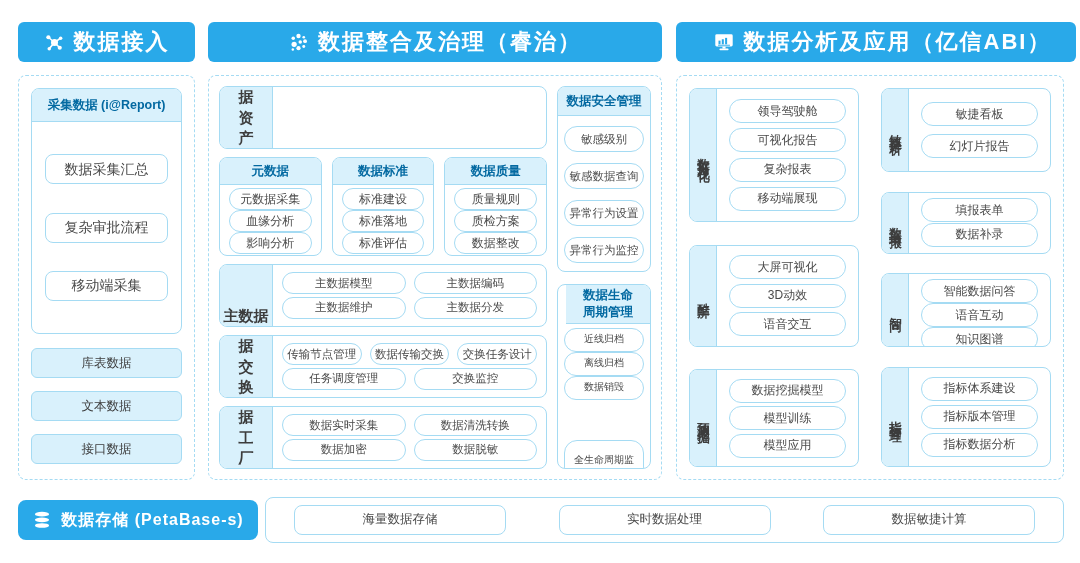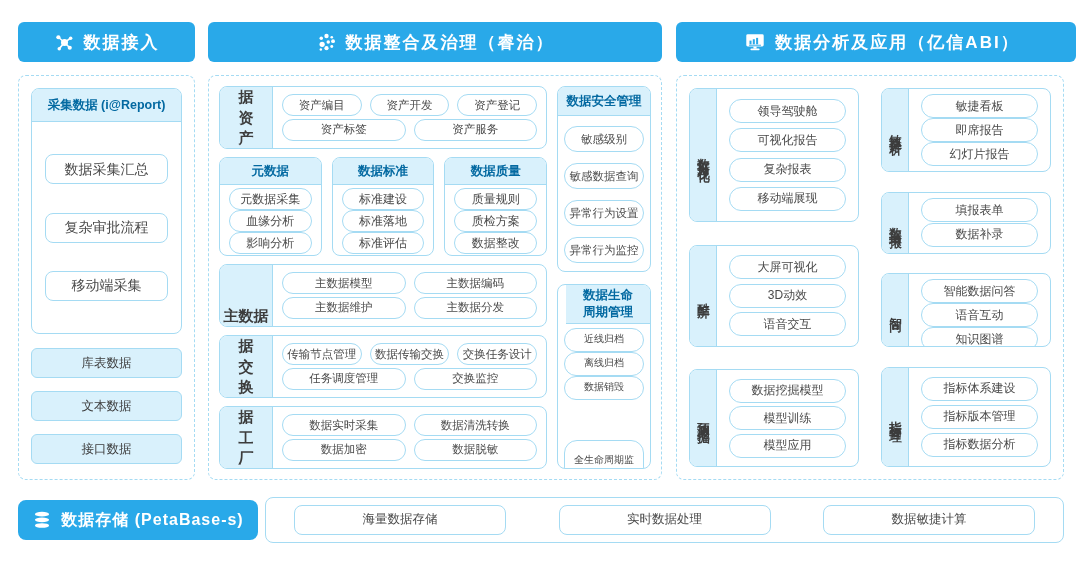--- a/index.html
+++ b/index.html
@@ -2,21 +2,21 @@
 <html><head>
 <meta charset="utf-8">
 <style>
   html,body{margin:0;padding:0;background:#fff;}
   body{font-family:"Liberation Sans","DejaVu Sans",sans-serif;color:#444;}
   .stage{position:relative;width:1080px;height:563px;background:#fff;overflow:hidden;}
 
   
   .hdr{position:absolute;top:22px;height:40px;background:#29a9e9;border-radius:6px;
        display:flex;align-items:center;justify-content:center;gap:9px;
-       color:#fff;font-size:17px;font-weight:bold;letter-spacing:2px;}
+       color:#fff;font-size:22px;font-weight:bold;letter-spacing:2px;}
   #hdr-access{left:18px;width:177px;}
   #hdr-gov{left:208px;width:454px;}
   #hdr-ana{left:676px;width:388px;padding-left:12px;}
 
   
   .panel{position:absolute;top:75px;height:405px;border:1.5px dashed #a5dbf3;border-radius:8px;
          box-sizing:border-box;background:#fff;}
   #panel-access{left:18px;width:177px;padding:12px;display:flex;flex-direction:column;}
   #panel-gov{left:208px;width:454px;padding:10px;display:flex;gap:10px;}
   #panel-ana{left:676px;width:388px;padding:12px;display:flex;gap:22px;}
@@ -163,31 +163,20 @@
     </div>
   </div>
 
   <div class="panel" id="panel-gov">
     <div class="gov-left">
 
       <div class="group">
         <div class="glabel">
             <span class="wrap2">数据资产</span>
           </div>
-        <div class="gbody">
-          <div class="grow">
-            <div class="pill">资产编目</div>
-            <div class="pill">资产开发</div>
-            <div class="pill">资产登记</div>
-          </div>
-          <div class="grow">
-            <div class="pill">资产标签</div>
-            <div class="pill">资产服务</div>
-          </div>
-        </div>
       </div>
 
       <div class="triple-row">
         <div class="box">
           <div class="box-head">元数据</div>
           <div class="box-items">
             <div class="pill">元数据采集</div>
             <div class="pill">血缘分析</div>
             <div class="pill">影响分析</div>
           </div>
@@ -311,21 +300,20 @@
           <div class="pill">模型应用</div>
         </div>
       </div>
     </div>
 
     <div class="ana-col">
       <div class="vbox h84">
         <div class="vlabel">敏捷分析</div>
         <div class="vbody">
           <div class="pill">敏捷看板</div>
-          <div class="pill">即席报告</div>
           <div class="pill">幻灯片报告</div>
         </div>
       </div>
       <div class="vbox h62">
         <div class="vlabel">数据填报</div>
         <div class="vbody">
           <div class="pill">填报表单</div>
           <div class="pill">数据补录</div>
         </div>
       </div>

